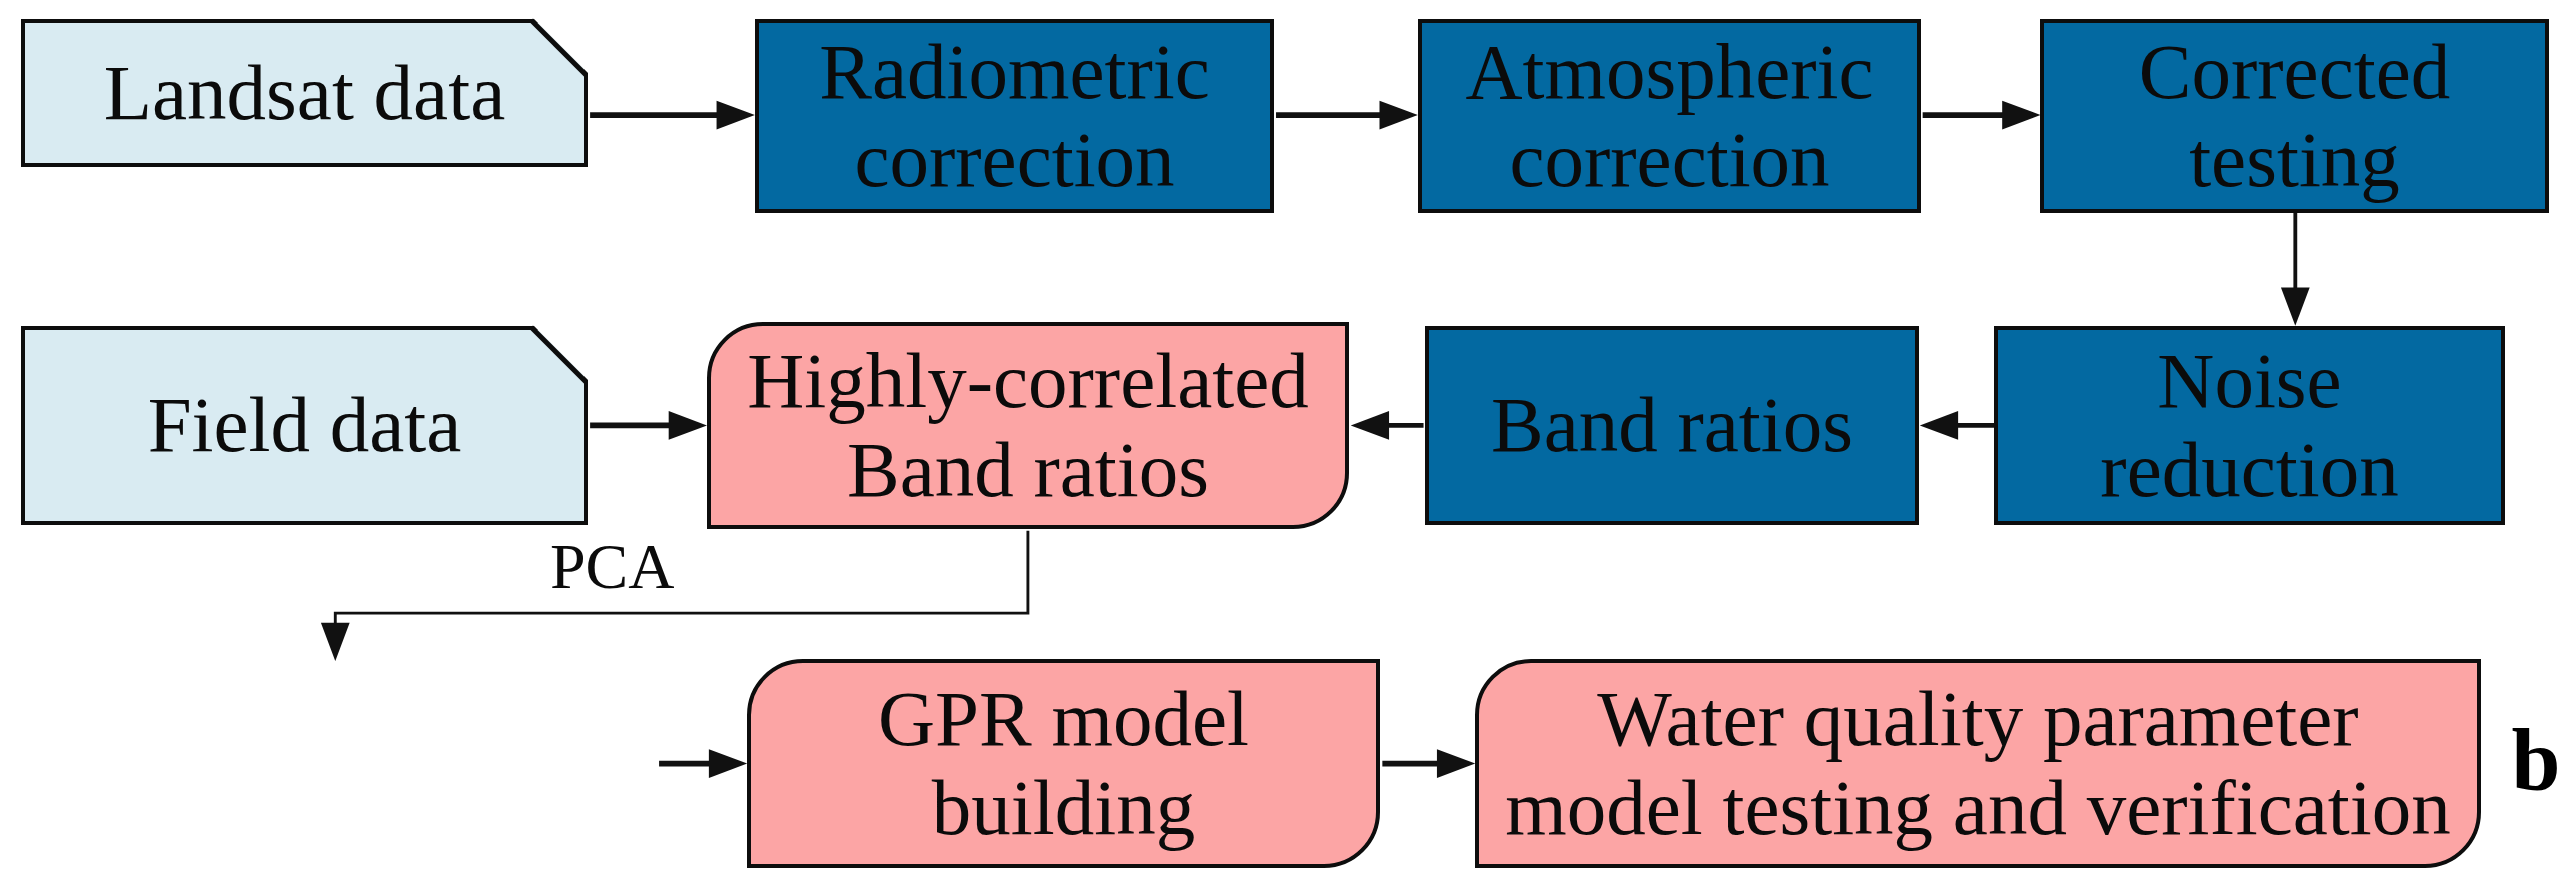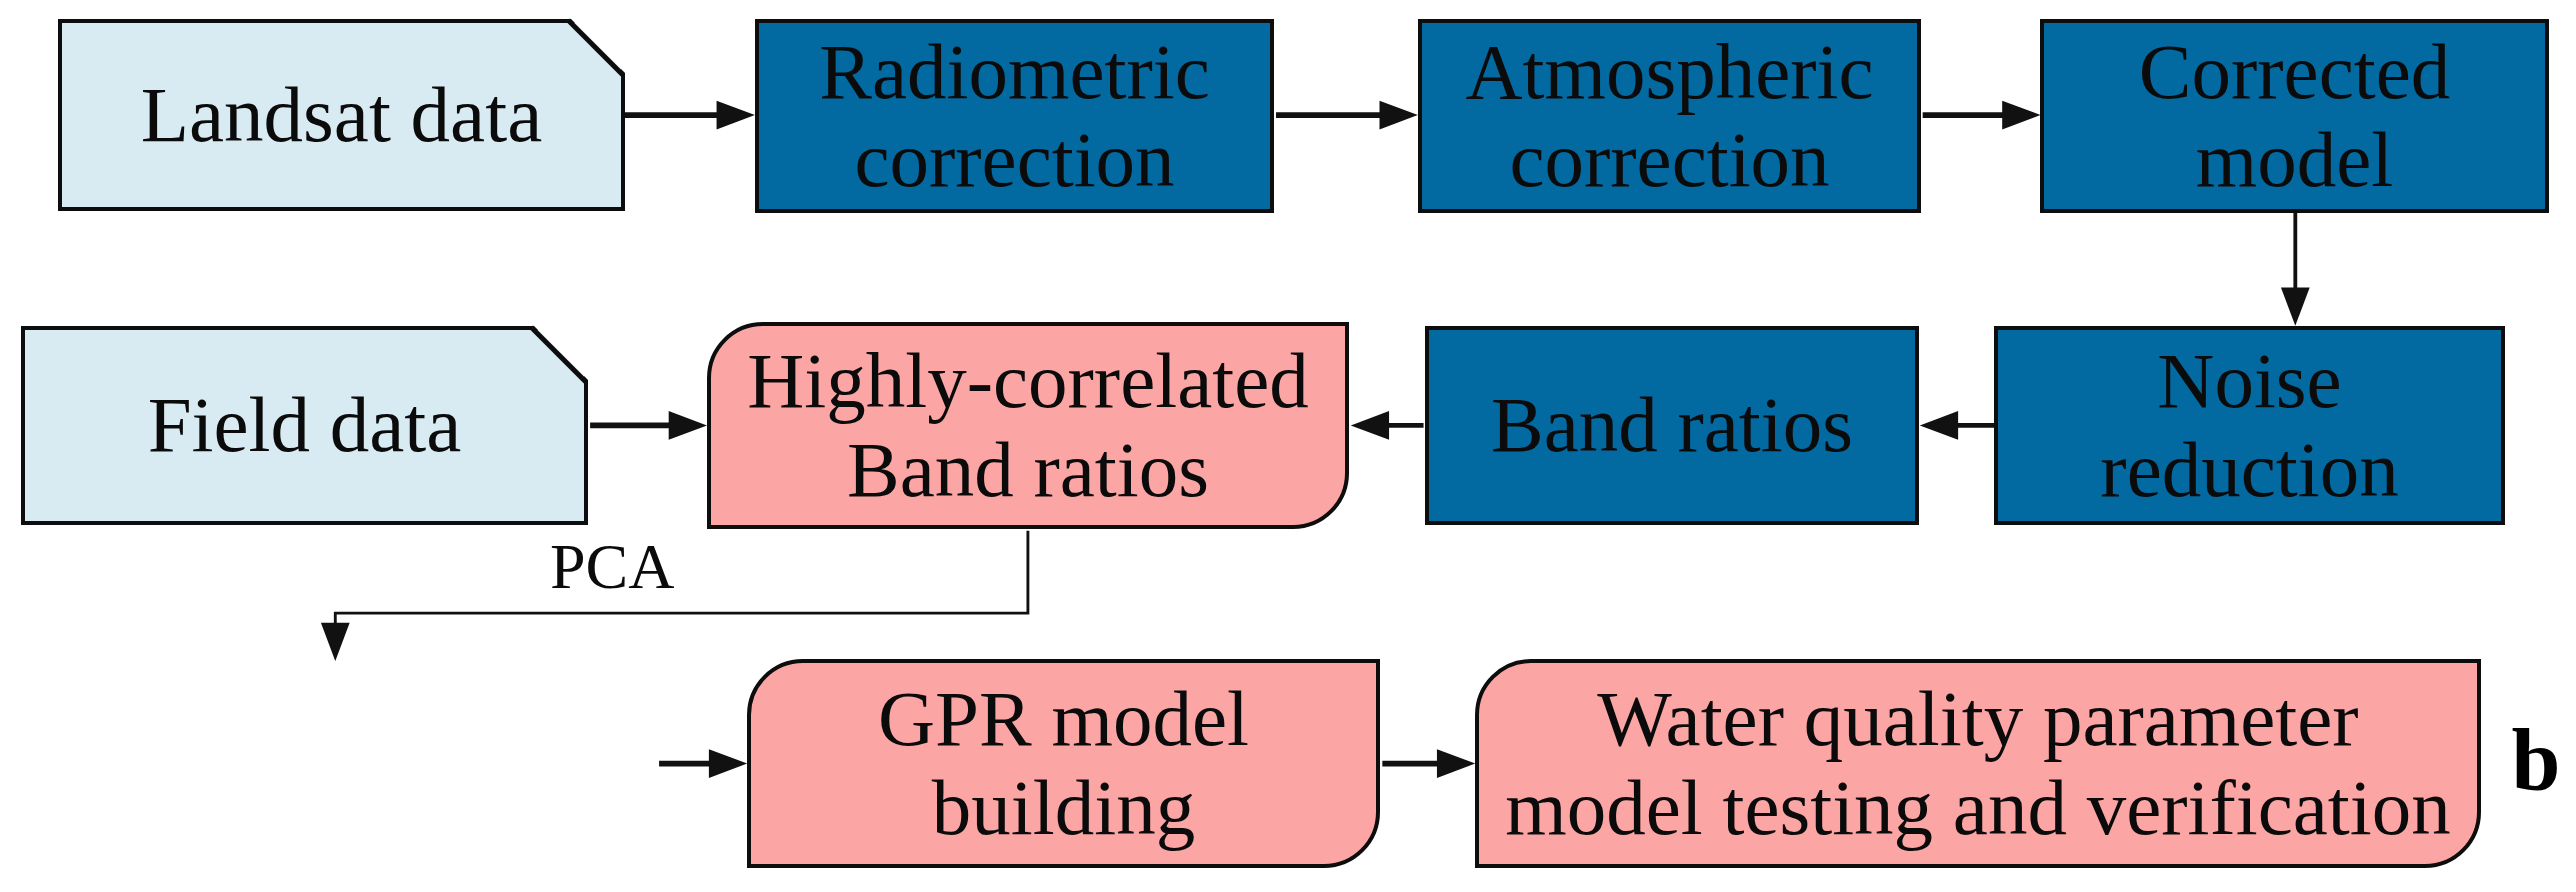--- a/index.html
+++ b/index.html
@@ -30,21 +30,21 @@
     width:0;height:0;z-index:1;
     border-top:56px solid #ffffff;
     border-left:56px solid transparent;
   }
   .snip::before{
     content:"";position:absolute;top:22px;right:-13.4px;
     width:77px;height:4.8px;background:#0d0d0d;
     transform:rotate(45deg);z-index:2;
   }
   
-  #n-landsat    {left:21px;  top:19px;  width:567px;  height:192px;margin-left:37px;}
+  #n-landsat    {left:21px;  top:19px;  width:567px;  height:148px;}
   #n-radiometric{left:755px; top:19px;  width:519px;  height:194px;}
   #n-atmospheric{left:1418px;top:19px;  width:503px;  height:194px;justify-content:center;}
   #n-corrected  {left:2040px;top:19px;  width:509px;  height:194px;}
   #n-field      {left:21px;  top:326px; width:567px;  height:199px;align-items:center;}
   #n-highly     {left:707px; top:322px; width:642px;  height:207px;}
   #n-bandratios {left:1425px;top:326px; width:494px;  height:199px;}
   #n-noise      {left:1994px;top:326px; width:511px;  height:199px;}
   #n-pcs        {left:21px;  top:659px; width:636px;  height:209px;}
   #n-gpr        {left:747px; top:659px; width:633px;  height:209px;}
   #n-water      {left:1475px;top:659px; width:1006px; height:209px;}
@@ -87,21 +87,21 @@
   <div class="node green" id="n-radiometric">
     <span>Radiometric
 correction</span>
   </div>
   <div class="node green" id="n-atmospheric">
     <span>Atmospheric
 correction</span>
   </div>
   <div class="node green" id="n-corrected">
     <span>Corrected
-model</span>
+testing</span>
   </div>
 
   <div class="node blue snip" id="n-field">
     <span>Field data</span>
   </div>
   <div class="node peach" id="n-highly">
     <span>Highly-correlated
 Band ratios</span>
   </div>
   <div class="node green" id="n-bandratios">

